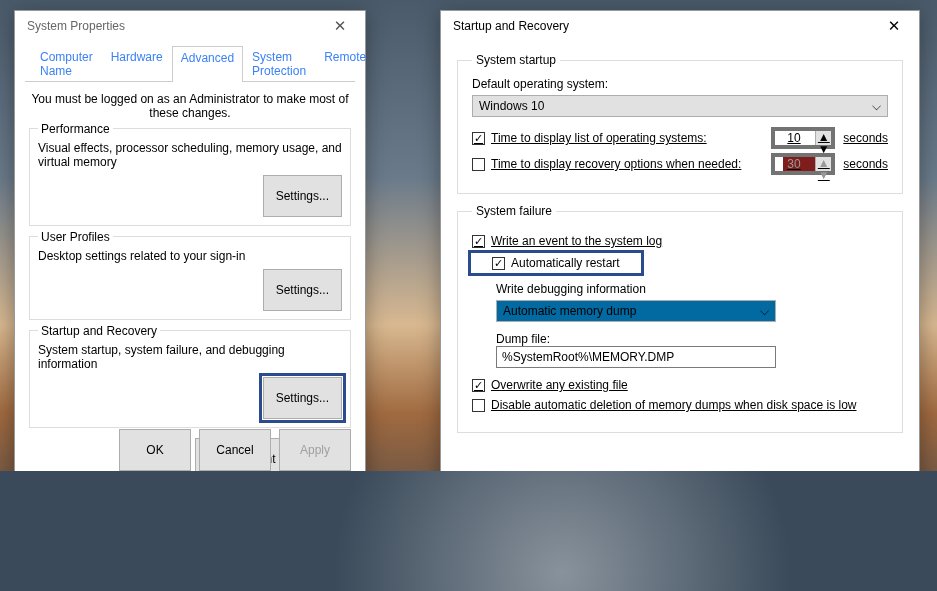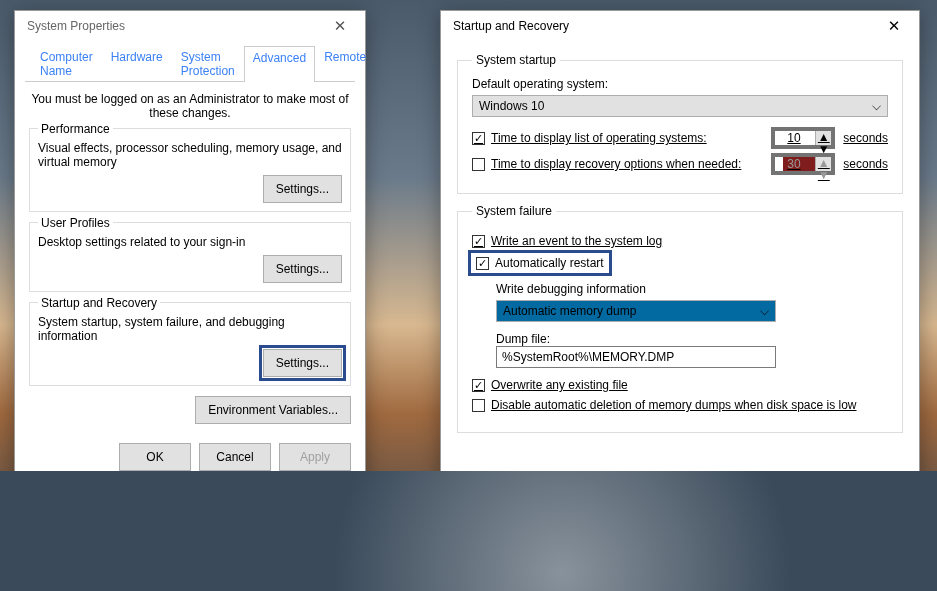--- a/index.html
+++ b/index.html
@@ -14,21 +14,21 @@
   .dlg2 .titlebar .title { color:#000; }
   .dlg2 .titlebar .close { color:#000; }
   .body { padding: 4px 10px 10px 10px; }
   .tabs { display:flex; border-bottom:1px solid #ccc; padding-left:6px; margin-bottom:10px;}
   .tab { padding:4px 8px 3px 8px; border:1px solid transparent; border-bottom:none; margin-right:0px; cursor:default; color:#3b82f6;}
   .tab.active { border-color:#ccc; background:#fff; position:relative; top:1px; }
   .intro { text-align:center; margin:2px 0 8px 0; }
   .group { border:1px solid #ddd; margin:0 4px 10px 4px; padding:4px 8px 8px 8px; position:relative;}
   .group .legend { position:relative; top:-11px; background:#fff; display:inline-block; padding:0 3px; }
   .group .desc { margin:-6px 0 6px 0; color:#000;}
-  .btn { background:#e1e1e1; border:1px solid #adadad; padding:6px 12px; min-width:72px; cursor:default; text-align:center;}
+  .btn { background:#e1e1e1; border:1px solid #adadad; padding:13px 12px; min-width:72px; cursor:default; text-align:center;}
   .btn-row { text-align:right; margin-top:4px;}
   .highlight { outline:3px solid #2a4b8d; outline-offset:1px;}
   .envrow{ text-align:right; margin:0 4px 8px 4px;}
   .dlg1 .footer{ position:absolute; bottom:10px; right:14px; display:flex; gap:8px;}
   .btn.disabled{ color:#a0a0a0;}
   
   fieldset.g2 { border:1px solid #ddd; margin:8px 6px 10px 6px; padding:10px 14px 14px 14px;}
   fieldset.g2 > legend{ padding:0 4px;}
   .row { display:flex; align-items:center; margin:4px 0;text-decoration:underline;}
   .row label{ margin-right:auto;}
@@ -41,37 +41,37 @@
   .spin .arrows{width:16px;border-left:1px solid #adadad;background:#e1e1e1;display:flex;flex-direction:column;font-size:7px;text-align:center;line-height:1;}
   .spin .arrows span{flex:1;display:flex;align-items:center;justify-content:center;}
   .spin.disabled{color:#999;}
   .spin.disabled input{color:#999;background:#7f1d1d;}
   .sec{margin-left:8px;}
   .txt{border:1px solid #7a7a7a;padding:3px 5px;width:280px;}
   .combo2{border:1px solid #adadad;background:#0369a1;padding:3px 6px;width:280px;display:flex;}
   .combo2 .arrow{margin-left:auto;}
   .dlg2 .footer{position:absolute;bottom:14px;right:18px;display:flex;gap:8px;}
   .btn.primary{border:2px solid #0078d7;background:#e5f1fb;}
-  .auto-restart{display:inline-flex;align-items:center;padding:2px 4px;}
+  .auto-restart{display:inline-flex;align-items:center;padding:2px 20px;}
   .sf-inner > div{margin:6px 0;}
 </style>
 </head>
 <body>
 
 <div class="dialog dlg1">
   <div class="titlebar">
     <span class="title">System Properties</span>
     <span class="close">✕</span>
   </div>
   <div class="body">
     <div class="tabs">
       <div class="tab">Computer Name</div>
       <div class="tab">Hardware</div>
+      <div class="tab active">Advanced</div>
       <div class="tab">System Protection</div>
-      <div class="tab active">Advanced</div>
       <div class="tab">Remote</div>
     </div>
     <div class="intro">You must be logged on as an Administrator to make most of these changes.</div>
 
     <div class="group">
       <span class="legend">Performance</span>
       <div class="desc">Visual effects, processor scheduling, memory usage, and virtual memory</div>
       <div class="btn-row"><button class="btn">Settings...</button></div>
     </div>
 

